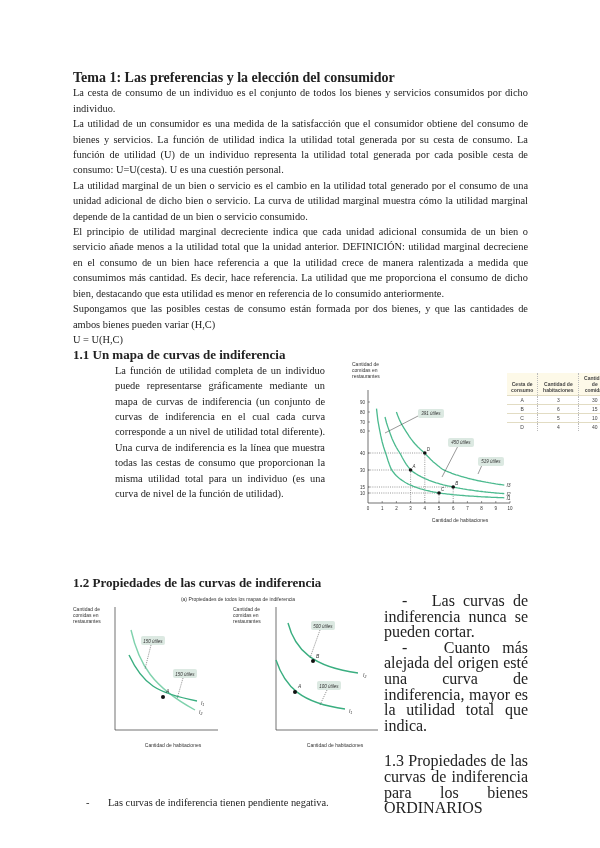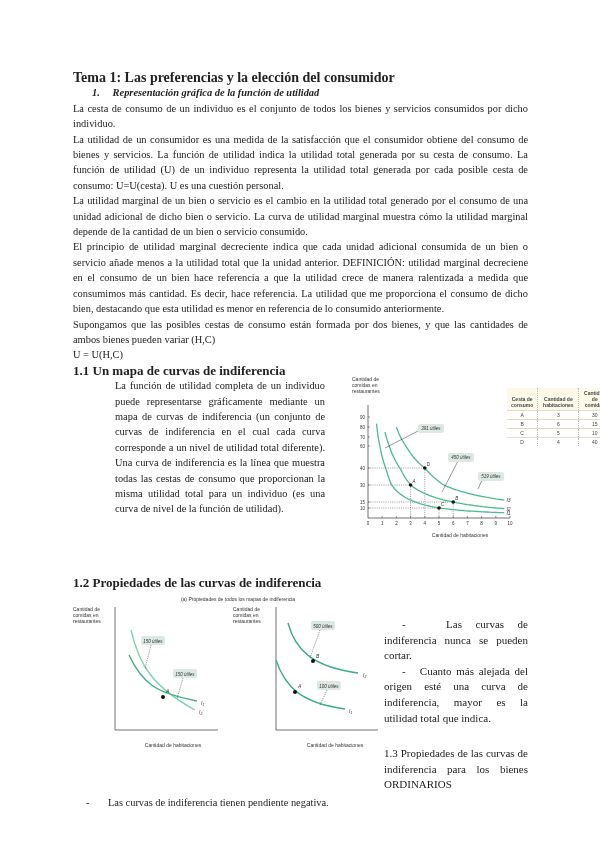--- a/index.html
+++ b/index.html
@@ -13,38 +13,34 @@
   .h-sec { font-weight: bold; font-size: 13px; }
   .row { display: flex; position: relative; margin-left: 42px; }
   .col-text { width: 210px; }
   .col-text p { text-align: justify; line-height: 15.4px; }
   .chart1 { position: absolute; left: 235px; top: -3px; width: 165px; height: 165px; }
   .table1 { position: absolute; left: 392px; top: 10px; width: 132px; font-family: "Liberation Sans", sans-serif; font-size: 5px; border-collapse: collapse; background: #fdf9e8; }
   .table1 th { font-weight: bold; color: #444; padding: 2px 2px; border-right: 1px dotted #bbb; line-height: 6px; vertical-align: bottom; }
   .table1 td { text-align: center; color: #444; padding: 1px 2px; border-right: 1px dotted #bbb; border-top: 1px solid #e2dcc3; background: #fff; line-height: 6px; }
   .table1 th:last-child, .table1 td:last-child { border-right: none; }
   .sec2 { position: absolute; left: 73px; top: 575px; width: 460px; }
-  .right-col { position: absolute; left: 311px; top: 18px; width: 144px; font-size: 11px; line-height: 15.6px; margin-top: 24px; }
+  .right-col { position: absolute; left: 311px; top: 18px; width: 144px; font-size: 16px; line-height: 15.6px; }
   .right-col p { text-align: justify; }
   .right-col .indent { text-indent: 18px; }
   .right-col .h13 { font-weight: normal; margin-top: 20px; text-align: justify; }
   .charts2 { position: absolute; left: 0; top: 20px; width: 305px; height: 165px; }
   .bullet { position: absolute; left: 13px; top: 182px; font-size: 10.4px; margin-top: 40px; }
   .bullet .dash { display: inline-block; width: 22px; }
   svg text { font-family: "Liberation Sans", sans-serif; }
 </style>
 </head>
 <body>
 
 <div class="page">
   <div class="h-title">Tema 1: Las preferencias y la elección del consumidor</div>
-  <div class="h-sub">
-    <span class="num">1.</span>
-    <span>Representación gráfica de la función de utilidad</span>
-  </div>
   <p>La cesta de consumo de un individuo es el conjunto de todos los bienes y servicios consumidos por dicho individuo.</p>
   <p>La utilidad de un consumidor es una medida de la satisfacción que el consumidor obtiene del consumo de bienes y servicios. La función de utilidad indica la utilidad total generada por su cesta de consumo. La función de utilidad (U) de un individuo representa la utilidad total generada por cada posible cesta de consumo: U=U(cesta). U es una cuestión personal.</p>
   <p>La utilidad marginal de un bien o servicio es el cambio en la utilidad total generado por el consumo de una unidad adicional de dicho bien o servicio. La curva de utilidad marginal muestra cómo la utilidad marginal depende de la cantidad de un bien o servicio consumido.</p>
   <p>El principio de utilidad marginal decreciente indica que cada unidad adicional consumida de un bien o servicio añade menos a la utilidad total que la unidad anterior. DEFINICIÓN: utilidad marginal decreciene en el consumo de un bien hace referencia a que la utilidad crece de manera ralentizada a medida que consumimos más cantidad. Es decir, hace referencia. La utilidad que me proporciona el consumo de dicho bien, destacando que esta utilidad es menor en referencia de lo consumido anteriormente.</p>
   <p>Supongamos que las posibles cestas de consumo están formada por dos bienes, y que las cantidades de ambos bienes pueden variar (H,C)</p>
   <p>U = U(H,C)</p>
   <div class="h-sec">1.1 Un mapa de curvas de indiferencia</div>
 
   <div class="row">
     <div class="col-text">

